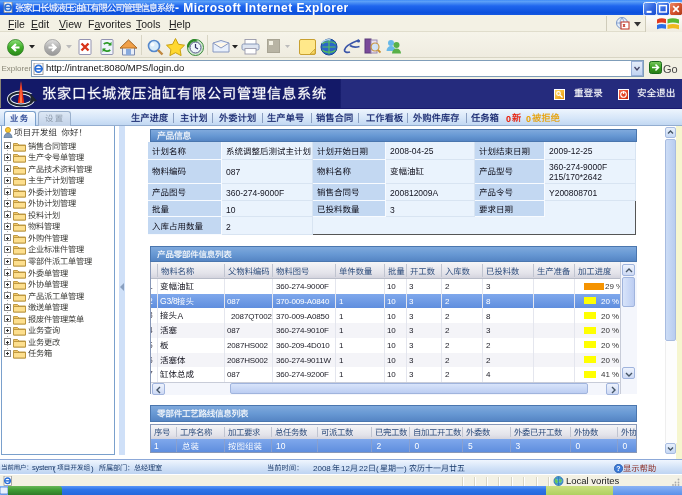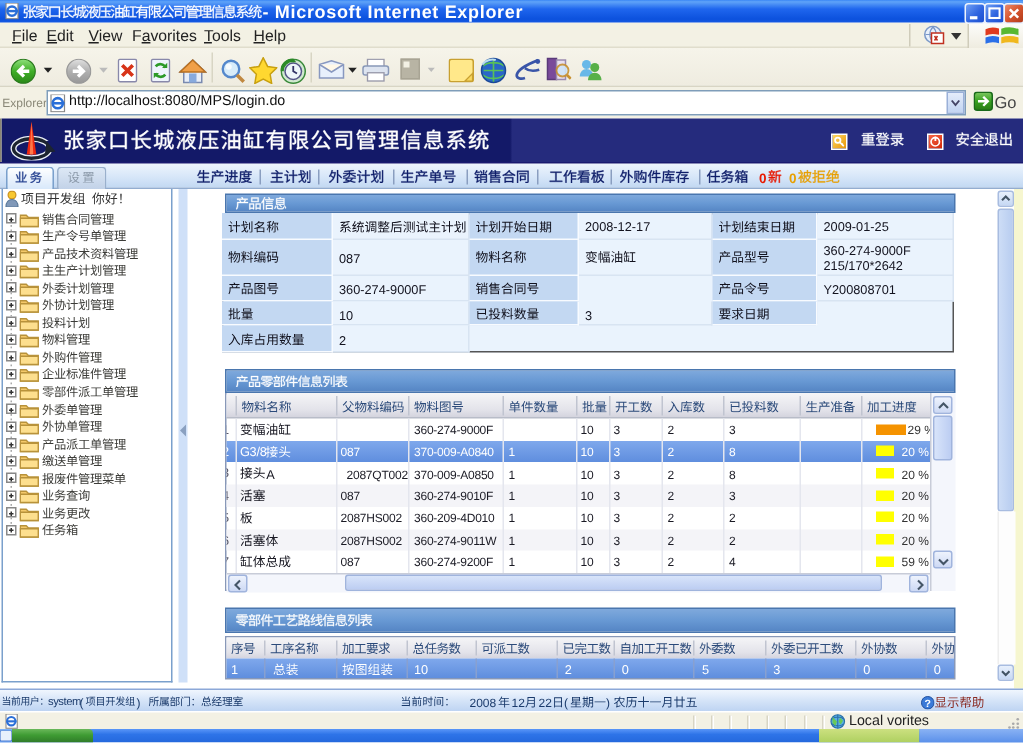--- a/index.html
+++ b/index.html
@@ -1027,21 +1027,21 @@
     <div class="band" style="top:58px;height:21px;background:#f3f1e4;">
       <div style="position:absolute;left:1.5px;top:6px;font:8px 'Liberation Sans',sans-serif;color:#8a8878;line-height:9px;white-space:nowrap;">Explorer</div>
 <div style="position:absolute;left:31px;top:2px;font-size:0;line-height:0;">
         <div style="width:613px;height:17px;background:#fff;border:1px solid #7f9db9;box-sizing:border-box"></div>
       </div>
 <div style="position:absolute;left:33px;top:4.5px;font-size:0;line-height:0;"><svg width="12" height="12">
           <rect x="1" y="0" width="9" height="11.5" fill="#fff" stroke="#888" stroke-width="0.8"></rect>
           <circle cx="5.5" cy="5.8" r="3.4" fill="none" stroke="#2a6fd8" stroke-width="1.7"></circle>
           <rect x="2" y="5" width="8" height="1.7" fill="#2a6fd8"></rect>
         </svg></div>
-<div style="position:absolute;left:46px;top:5px;font:9.5px 'Liberation Sans',sans-serif;color:#111;line-height:10.5px;white-space:nowrap;">http://localhost:8080/MPS/login.do</div>
+<div style="position:absolute;left:46px;top:5px;font:9.5px 'Liberation Sans',sans-serif;color:#111;line-height:10.5px;white-space:nowrap;">http://intranet:8080/MPS/login.do</div>
 <div style="position:absolute;left:631px;top:3px;font-size:0;line-height:0;">
         <div style="width:12px;height:15px;background:linear-gradient(180deg,#e4ecfa,#c2d4f2);border:1px solid #9ab0d8;box-sizing:border-box"><svg width="10" height="13">
             <path d="M2.5 5l2.5 3 2.5-3" stroke="#446" stroke-width="1.3" fill="none"></path>
           </svg></div>
       </div>
 <div style="position:absolute;left:649px;top:3px;font-size:0;line-height:0;"><svg width="13" height="13">
           <rect x="0.5" y="0.5" width="12" height="12" rx="2" fill="url(#ggo)" stroke="#1a6a1a"></rect>
           <path d="M3 6.5h6M6.5 3.5l3 3-3 3" stroke="#fff" stroke-width="1.6" fill="none"></path>
         </svg></div>
 <div style="position:absolute;left:663px;top:4.5px;font:11px 'Liberation Sans',sans-serif;color:#444;line-height:12px;white-space:nowrap;">Go</div>
@@ -1684,32 +1684,32 @@
 <div style="position:absolute;left:313px;top:16px;width:73px;height:17.5px;background:#c3d8f2;border-right:1px solid #f8fbff;border-bottom:1px solid #f8fbff;font-size:0;line-height:0;box-sizing:border-box;padding:4.5px 0 0 4px;overflow:hidden">
         <svg class="k" width="51" height="8.5" style=" color:#13131f;">
           <use href="#g8ba1" xlink:href="#g8ba1" x="0" width="8.5" height="8.5"></use>
           <use href="#g5212" xlink:href="#g5212" x="8.5" width="8.5" height="8.5"></use>
           <use href="#g5f00" xlink:href="#g5f00" x="17" width="8.5" height="8.5"></use>
           <use href="#g59cb" xlink:href="#g59cb" x="25.5" width="8.5" height="8.5"></use>
           <use href="#g65e5" xlink:href="#g65e5" x="34" width="8.5" height="8.5"></use>
           <use href="#g671f" xlink:href="#g671f" x="42.5" width="8.5" height="8.5"></use>
         </svg>
       </div>
-<div style="position:absolute;left:386px;top:16px;width:89px;height:17.5px;background:#eaf3fd;border-right:1px solid #d8e4f2;border-bottom:1px solid #d8e4f2;font:8.5px 'Liberation Sans',sans-serif;line-height:10px;color:#13131f;box-sizing:border-box;padding:4.25px 0 0 4px;overflow:hidden">2008-12-17</div>
+<div style="position:absolute;left:386px;top:16px;width:89px;height:17.5px;background:#eaf3fd;border-right:1px solid #d8e4f2;border-bottom:1px solid #d8e4f2;font:8.5px 'Liberation Sans',sans-serif;line-height:10px;color:#13131f;box-sizing:border-box;padding:4.25px 0 0 4px;overflow:hidden">2008-04-25</div>
 <div style="position:absolute;left:475px;top:16px;width:70px;height:17.5px;background:#c3d8f2;border-right:1px solid #f8fbff;border-bottom:1px solid #f8fbff;font-size:0;line-height:0;box-sizing:border-box;padding:4.5px 0 0 4px;overflow:hidden">
         <svg class="k" width="51" height="8.5" style=" color:#13131f;">
           <use href="#g8ba1" xlink:href="#g8ba1" x="0" width="8.5" height="8.5"></use>
           <use href="#g5212" xlink:href="#g5212" x="8.5" width="8.5" height="8.5"></use>
           <use href="#g7ed3" xlink:href="#g7ed3" x="17" width="8.5" height="8.5"></use>
           <use href="#g675f" xlink:href="#g675f" x="25.5" width="8.5" height="8.5"></use>
           <use href="#g65e5" xlink:href="#g65e5" x="34" width="8.5" height="8.5"></use>
           <use href="#g671f" xlink:href="#g671f" x="42.5" width="8.5" height="8.5"></use>
         </svg>
       </div>
-<div style="position:absolute;left:545px;top:16px;width:91px;height:17.5px;background:#eaf3fd;border-right:1px solid #d8e4f2;border-bottom:1px solid #d8e4f2;font:8.5px 'Liberation Sans',sans-serif;line-height:10px;color:#13131f;box-sizing:border-box;padding:4.25px 0 0 4px;overflow:hidden">2009-01-25</div>
+<div style="position:absolute;left:545px;top:16px;width:91px;height:17.5px;background:#eaf3fd;border-right:1px solid #d8e4f2;border-bottom:1px solid #d8e4f2;font:8.5px 'Liberation Sans',sans-serif;line-height:10px;color:#13131f;box-sizing:border-box;padding:4.25px 0 0 4px;overflow:hidden">2009-12-25</div>
 <div style="position:absolute;left:148px;top:33.5px;width:74px;height:24px;background:#c3d8f2;border-right:1px solid #f8fbff;border-bottom:1px solid #f8fbff;font-size:0;line-height:0;box-sizing:border-box;padding:7.75px 0 0 4px;overflow:hidden">
         <svg class="k" width="34" height="8.5" style=" color:#13131f;">
           <use href="#g7269" xlink:href="#g7269" x="0" width="8.5" height="8.5"></use>
           <use href="#g6599" xlink:href="#g6599" x="8.5" width="8.5" height="8.5"></use>
           <use href="#g7f16" xlink:href="#g7f16" x="17" width="8.5" height="8.5"></use>
           <use href="#g7801" xlink:href="#g7801" x="25.5" width="8.5" height="8.5"></use>
         </svg>
       </div>
 <div style="position:absolute;left:222px;top:33.5px;width:91px;height:24px;background:#eaf3fd;border-right:1px solid #d8e4f2;border-bottom:1px solid #d8e4f2;font:8.5px 'Liberation Sans',sans-serif;line-height:10px;color:#13131f;box-sizing:border-box;padding:7.5px 0 0 4px;overflow:hidden">087</div>
 <div style="position:absolute;left:313px;top:33.5px;width:73px;height:24px;background:#c3d8f2;border-right:1px solid #f8fbff;border-bottom:1px solid #f8fbff;font-size:0;line-height:0;box-sizing:border-box;padding:7.75px 0 0 4px;overflow:hidden">
@@ -1748,20 +1748,21 @@
 <div style="position:absolute;left:222px;top:57.5px;width:91px;height:17.5px;background:#eaf3fd;border-right:1px solid #d8e4f2;border-bottom:1px solid #d8e4f2;font:8.5px 'Liberation Sans',sans-serif;line-height:10px;color:#13131f;box-sizing:border-box;padding:4.25px 0 0 4px;overflow:hidden">360-274-9000F</div>
 <div style="position:absolute;left:313px;top:57.5px;width:73px;height:17.5px;background:#c3d8f2;border-right:1px solid #f8fbff;border-bottom:1px solid #f8fbff;font-size:0;line-height:0;box-sizing:border-box;padding:4.5px 0 0 4px;overflow:hidden">
         <svg class="k" width="42.5" height="8.5" style=" color:#13131f;">
           <use href="#g9500" xlink:href="#g9500" x="0" width="8.5" height="8.5"></use>
           <use href="#g552e" xlink:href="#g552e" x="8.5" width="8.5" height="8.5"></use>
           <use href="#g5408" xlink:href="#g5408" x="17" width="8.5" height="8.5"></use>
           <use href="#g540c" xlink:href="#g540c" x="25.5" width="8.5" height="8.5"></use>
           <use href="#g53f7" xlink:href="#g53f7" x="34" width="8.5" height="8.5"></use>
         </svg>
       </div>
+<div style="position:absolute;left:386px;top:57.5px;width:89px;height:17.5px;background:#eaf3fd;border-right:1px solid #d8e4f2;border-bottom:1px solid #d8e4f2;font:8.5px 'Liberation Sans',sans-serif;line-height:10px;color:#13131f;box-sizing:border-box;padding:4.25px 0 0 4px;overflow:hidden">200812009A</div>
 <div style="position:absolute;left:475px;top:57.5px;width:70px;height:17.5px;background:#c3d8f2;border-right:1px solid #f8fbff;border-bottom:1px solid #f8fbff;font-size:0;line-height:0;box-sizing:border-box;padding:4.5px 0 0 4px;overflow:hidden">
         <svg class="k" width="34" height="8.5" style=" color:#13131f;">
           <use href="#g4ea7" xlink:href="#g4ea7" x="0" width="8.5" height="8.5"></use>
           <use href="#g54c1" xlink:href="#g54c1" x="8.5" width="8.5" height="8.5"></use>
           <use href="#g4ee4" xlink:href="#g4ee4" x="17" width="8.5" height="8.5"></use>
           <use href="#g53f7" xlink:href="#g53f7" x="25.5" width="8.5" height="8.5"></use>
         </svg>
       </div>
 <div style="position:absolute;left:545px;top:57.5px;width:91px;height:17.5px;background:#eaf3fd;border-right:1px solid #d8e4f2;border-bottom:1px solid #d8e4f2;font:8.5px 'Liberation Sans',sans-serif;line-height:10px;color:#13131f;box-sizing:border-box;padding:4.25px 0 0 4px;overflow:hidden">Y200808701</div>
 <div style="position:absolute;left:148px;top:75px;width:74px;height:16px;background:#c3d8f2;border-right:1px solid #f8fbff;border-bottom:1px solid #f8fbff;font-size:0;line-height:0;box-sizing:border-box;padding:3.75px 0 0 4px;overflow:hidden">
@@ -2059,21 +2060,21 @@
 <div style="position:absolute;left:227px;top:244.4px;font:8px 'Liberation Sans',sans-serif;color:#1a1a24;line-height:9px;white-space:nowrap;letter-spacing:-0.15px;">087</div>
 <div style="position:absolute;left:276px;top:244.4px;font:8px 'Liberation Sans',sans-serif;color:#1a1a24;line-height:9px;white-space:nowrap;letter-spacing:-0.15px;">360-274-9200F</div>
 <div style="position:absolute;left:339px;top:244.4px;font:8px 'Liberation Sans',sans-serif;color:#1a1a24;line-height:9px;white-space:nowrap;letter-spacing:-0.15px;">1</div>
 <div style="position:absolute;left:387px;top:244.4px;font:8px 'Liberation Sans',sans-serif;color:#1a1a24;line-height:9px;white-space:nowrap;letter-spacing:-0.15px;">10</div>
 <div style="position:absolute;left:409px;top:244.4px;font:8px 'Liberation Sans',sans-serif;color:#1a1a24;line-height:9px;white-space:nowrap;letter-spacing:-0.15px;">3</div>
 <div style="position:absolute;left:445px;top:244.4px;font:8px 'Liberation Sans',sans-serif;color:#1a1a24;line-height:9px;white-space:nowrap;letter-spacing:-0.15px;">2</div>
 <div style="position:absolute;left:486px;top:244.4px;font:8px 'Liberation Sans',sans-serif;color:#1a1a24;line-height:9px;white-space:nowrap;letter-spacing:-0.15px;">4</div>
 <div style="position:absolute;left:584px;top:244.7px;font-size:0;line-height:0;">
         <div style="width:12px;height:7px;background:#ffff00"></div>
       </div>
-<div style="position:absolute;left:601px;top:244.4px;font:8px 'Liberation Sans',sans-serif;color:#333;line-height:9px;white-space:nowrap;">59 %</div>
+<div style="position:absolute;left:601px;top:244.4px;font:8px 'Liberation Sans',sans-serif;color:#333;line-height:9px;white-space:nowrap;">41 %</div>
 <div style="position:absolute;left:157px;top:153px;font-size:0;line-height:0;">
         <div style="width:1px;height:103px;background:#e4e6ee"></div>
       </div>
 <div style="position:absolute;left:224px;top:153px;font-size:0;line-height:0;">
         <div style="width:1px;height:103px;background:#e4e6ee"></div>
       </div>
 <div style="position:absolute;left:272px;top:153px;font-size:0;line-height:0;">
         <div style="width:1px;height:103px;background:#e4e6ee"></div>
       </div>
 <div style="position:absolute;left:335px;top:153px;font-size:0;line-height:0;">

